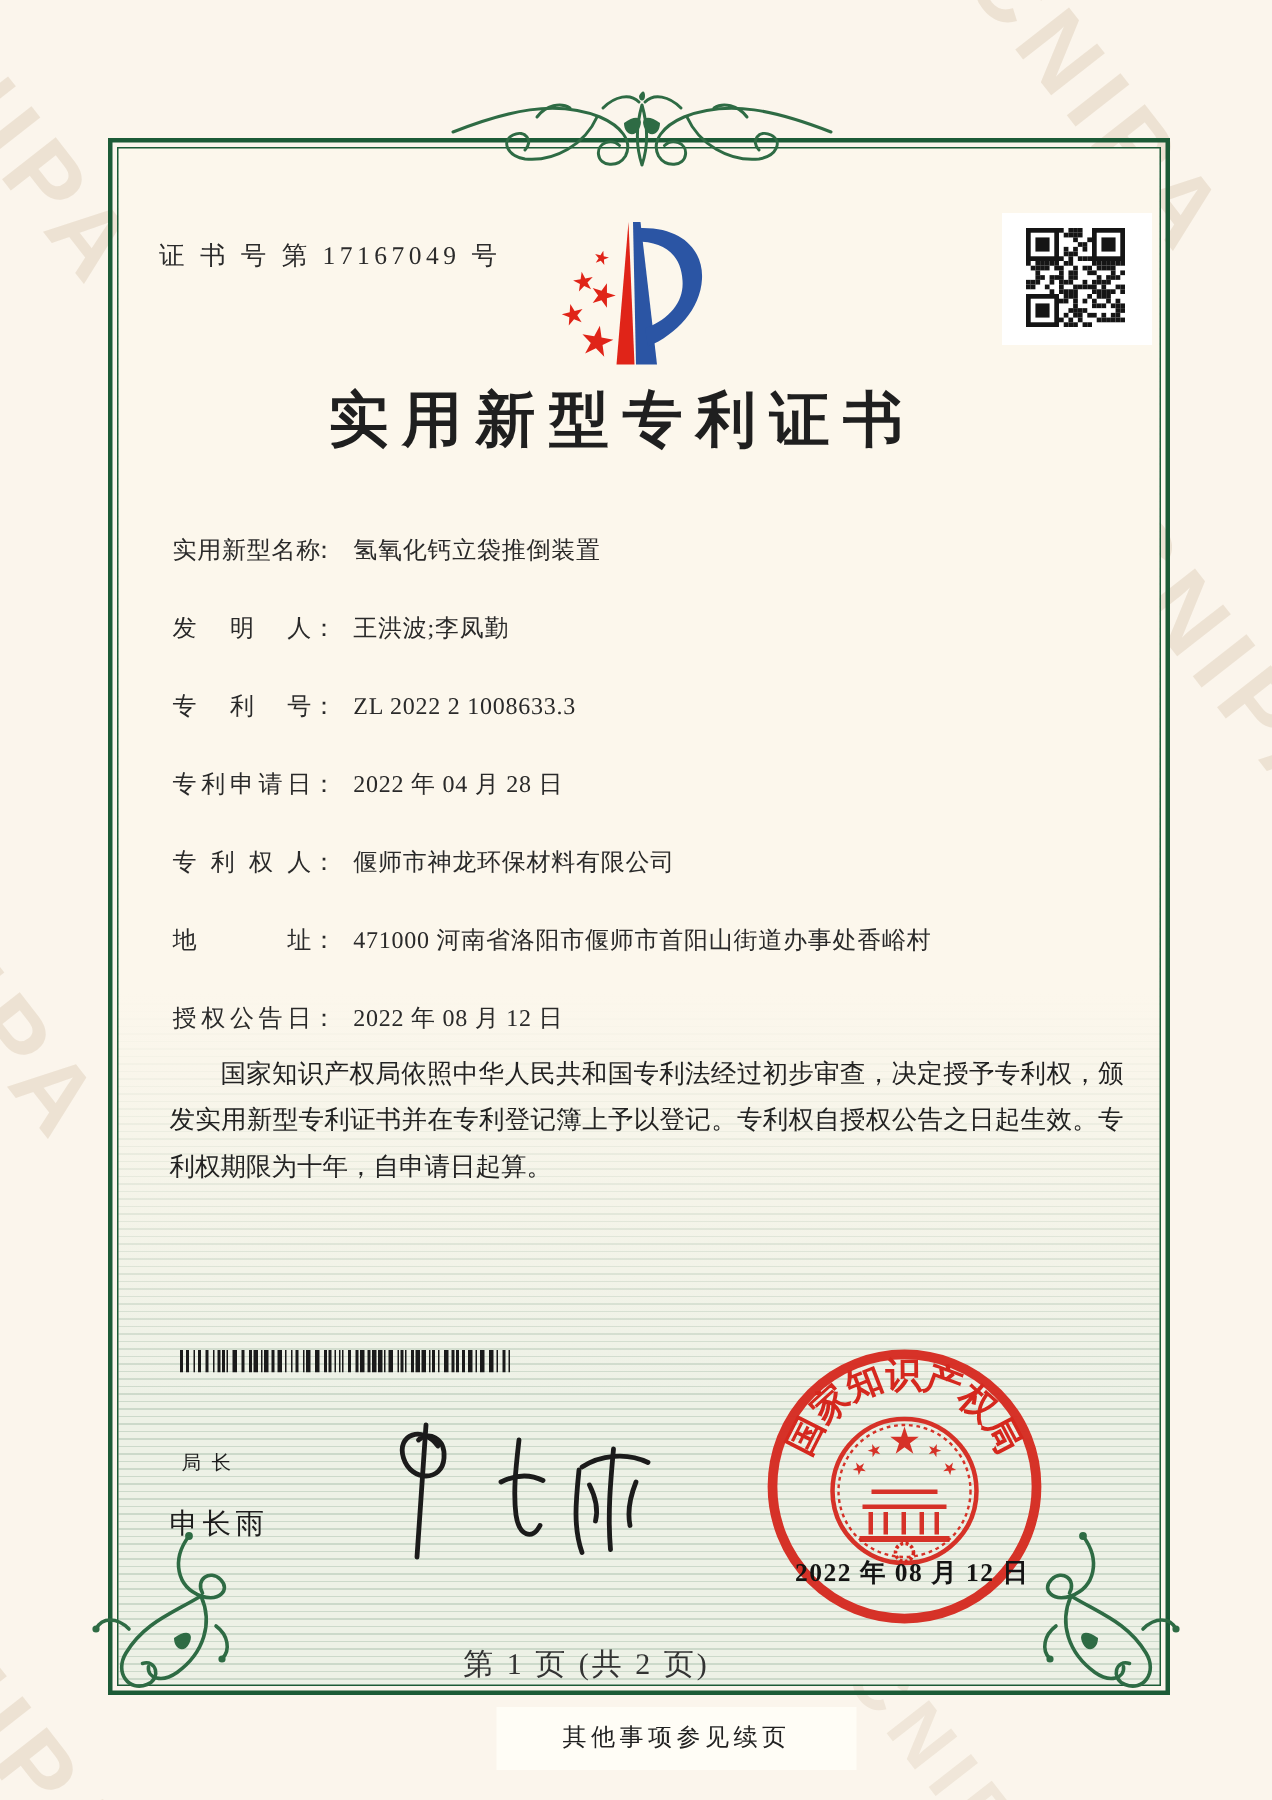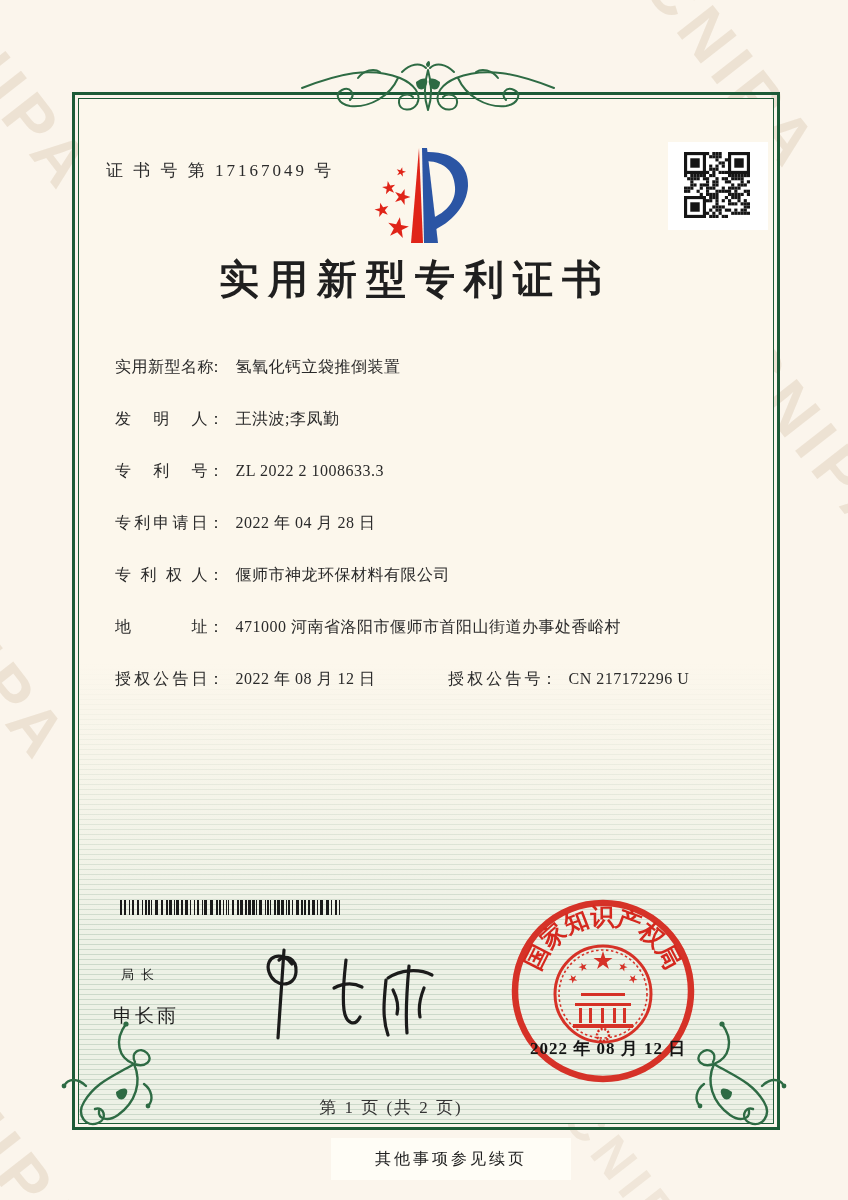--- a/index.html
+++ b/index.html
@@ -50,21 +50,21 @@
   .barcode{left:120px;top:900px;}
 
   .director-title{left:121px;top:966px;font-size:13px;letter-spacing:7px;color:#1d1d1d;}
   .director-name{left:113px;top:1003px;font-size:19px;letter-spacing:3px;color:#1d1d1d;}
   .signature{left:248px;top:948px;z-index:5;}
 
   .seal{left:509px;top:897px;z-index:5;}
   .seal-date{left:530px;top:1037px;font-size:17px;font-weight:bold;letter-spacing:1px;
              color:#141414;z-index:6;}
 
-  .page-info{left:72px;top:1096px;width:638px;text-align:center;font-size:17px;
+  .page-info{left:72px;top:1096px;width:638px;text-align:center;font-size:20px;
              letter-spacing:2px;color:#333;z-index:6;}
 
   .continuation{left:331px;top:1138px;width:240px;height:42px;background:#fffdf6;
                 z-index:4;text-align:center;line-height:42px;font-size:16px;
                 letter-spacing:3px;color:#222;}
 </style>
 </head>
 <body>
 
 <div class="wm" style="left:-38px;top:-30px;">CNIPA</div>
@@ -346,27 +346,25 @@
     <span class="flabel">专利申请日</span><span class="fcolon">：</span><span class="fvalue">2022 年 04 月 28 日</span>
   </div>
   <div class="frow" style="top:208px;">
     <span class="flabel">专利权人</span><span class="fcolon">：</span><span class="fvalue">偃师市神龙环保材料有限公司</span>
   </div>
   <div class="frow" style="top:260px;">
     <span class="flabel">地址</span><span class="fcolon">：</span><span class="fvalue">471000 河南省洛阳市偃师市首阳山街道办事处香峪村</span>
   </div>
   <div class="frow" style="top:312px;width:645px;">
     <span class="flabel">授权公告日</span><span class="fcolon">：</span><span class="fvalue">2022 年 08 月 12 日</span>
-    <span class="pair2">
-      <span class="flabel">授权公告号</span><span class="fcolon">：</span><span class="fvalue">CN 217172296 U</span>
-    </span>
   </div>
 </div>
 
 <div class="abs paras">
+  <p>国家知识产权局依照中华人民共和国专利法经过初步审查，决定授予专利权，颁发实用新型专利证书并在专利登记簿上予以登记。专利权自授权公告之日起生效。专利权期限为十年，自申请日起算。</p>
 </div>
 
 <div class="abs barcode">
   <svg id="barcode-svg" width="222" height="15" viewBox="0 0 222 15">
       <rect x="0" y="0" width="2" height="15" fill="#1a1a1a"></rect>
       <rect x="4" y="0" width="2" height="15" fill="#1a1a1a"></rect>
       <rect x="9" y="0" width="1" height="15" fill="#1a1a1a"></rect>
       <rect x="12" y="0" width="2" height="15" fill="#1a1a1a"></rect>
       <rect x="17" y="0" width="2" height="15" fill="#1a1a1a"></rect>
       <rect x="22" y="0" width="1" height="15" fill="#1a1a1a"></rect>

